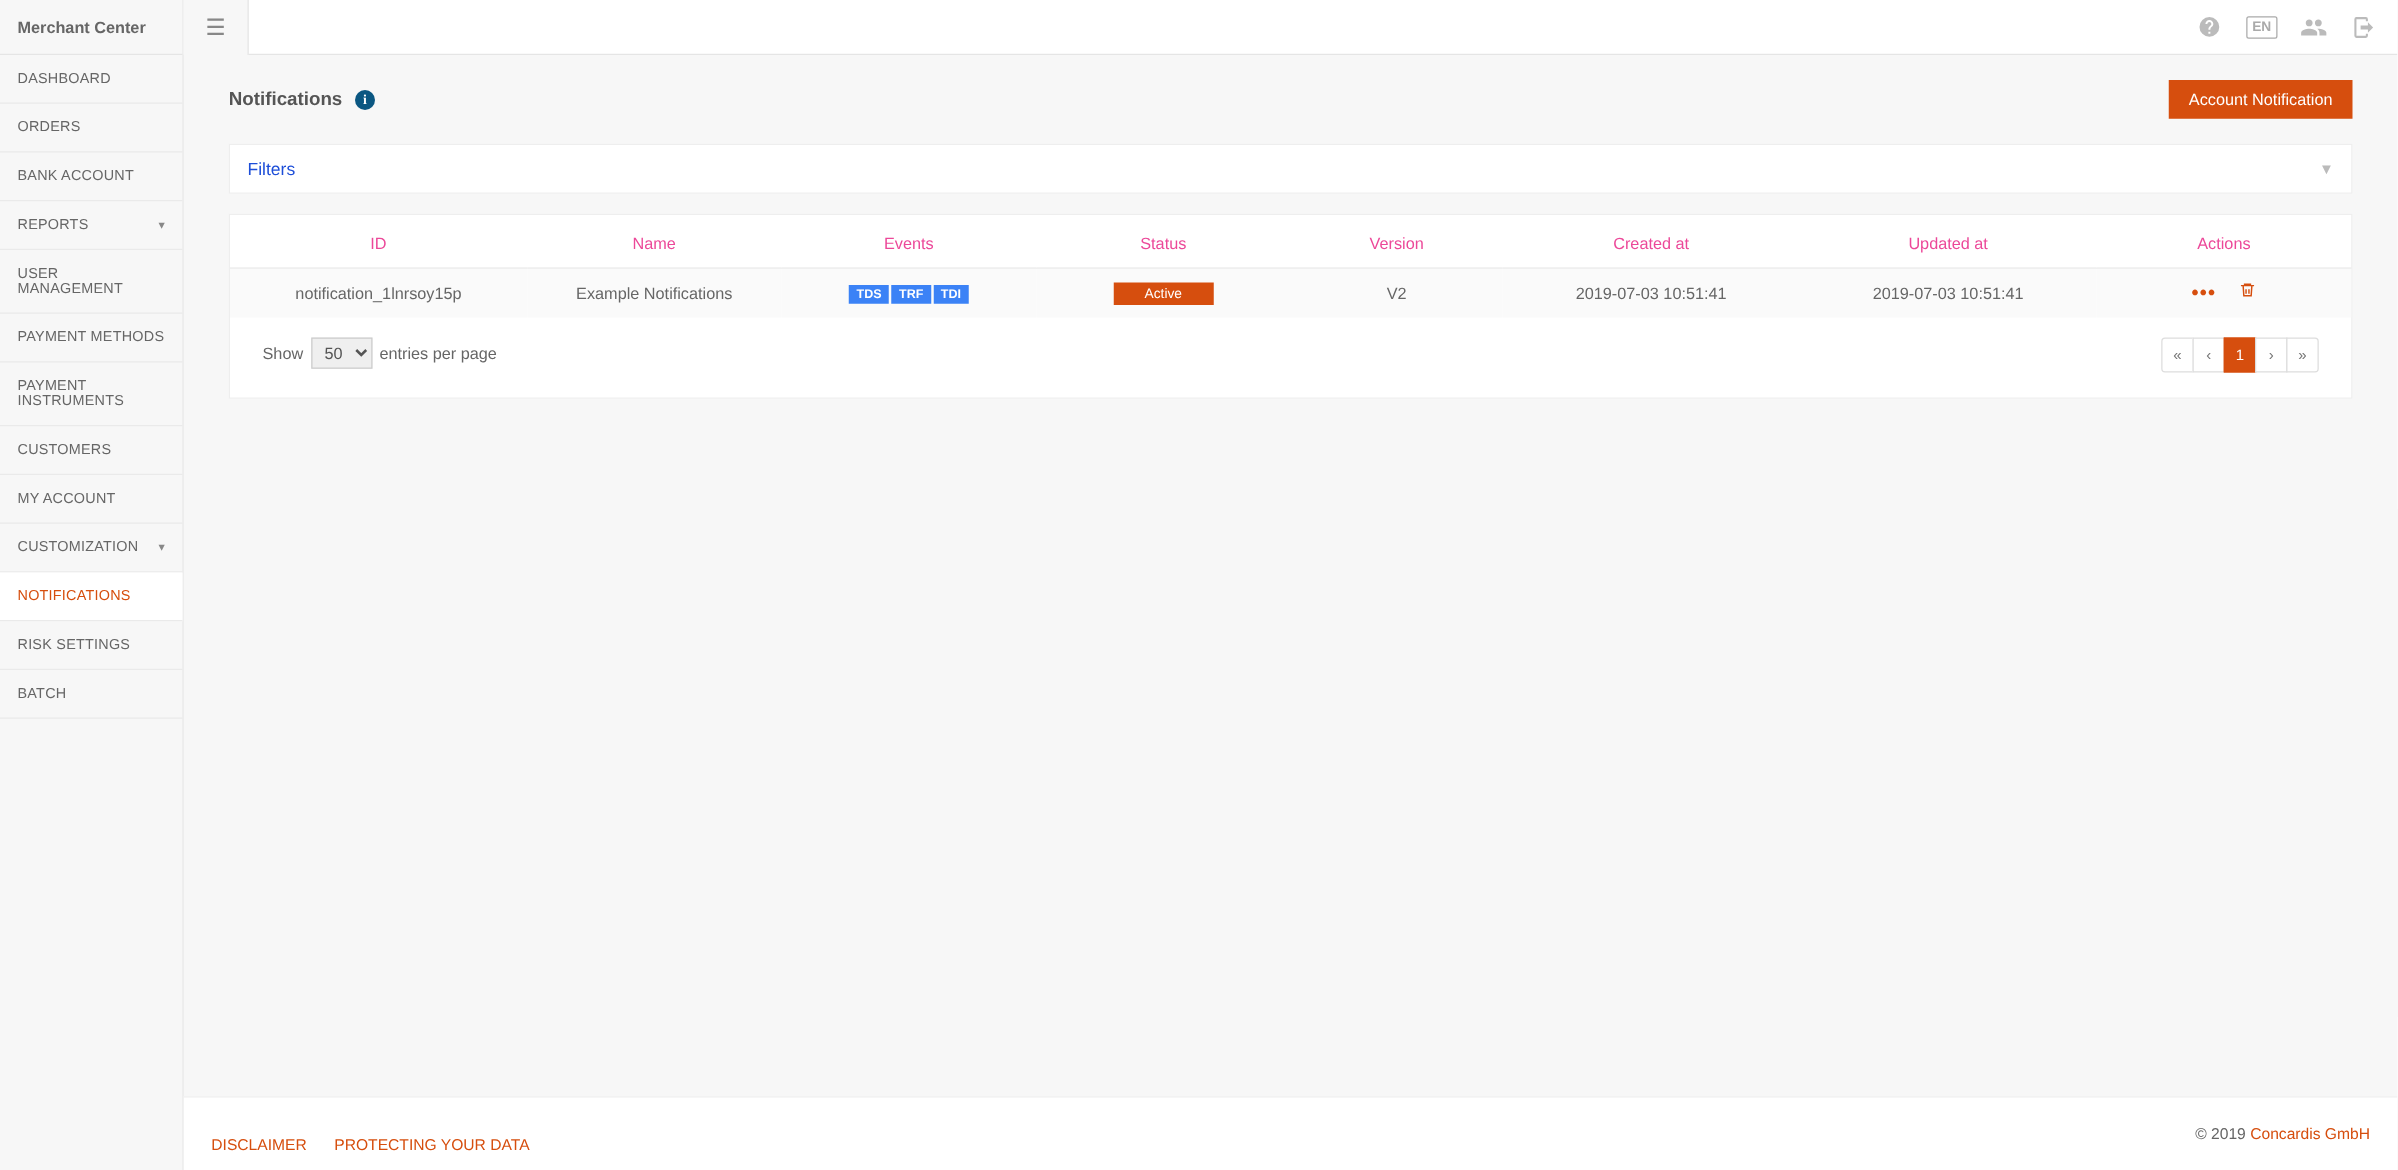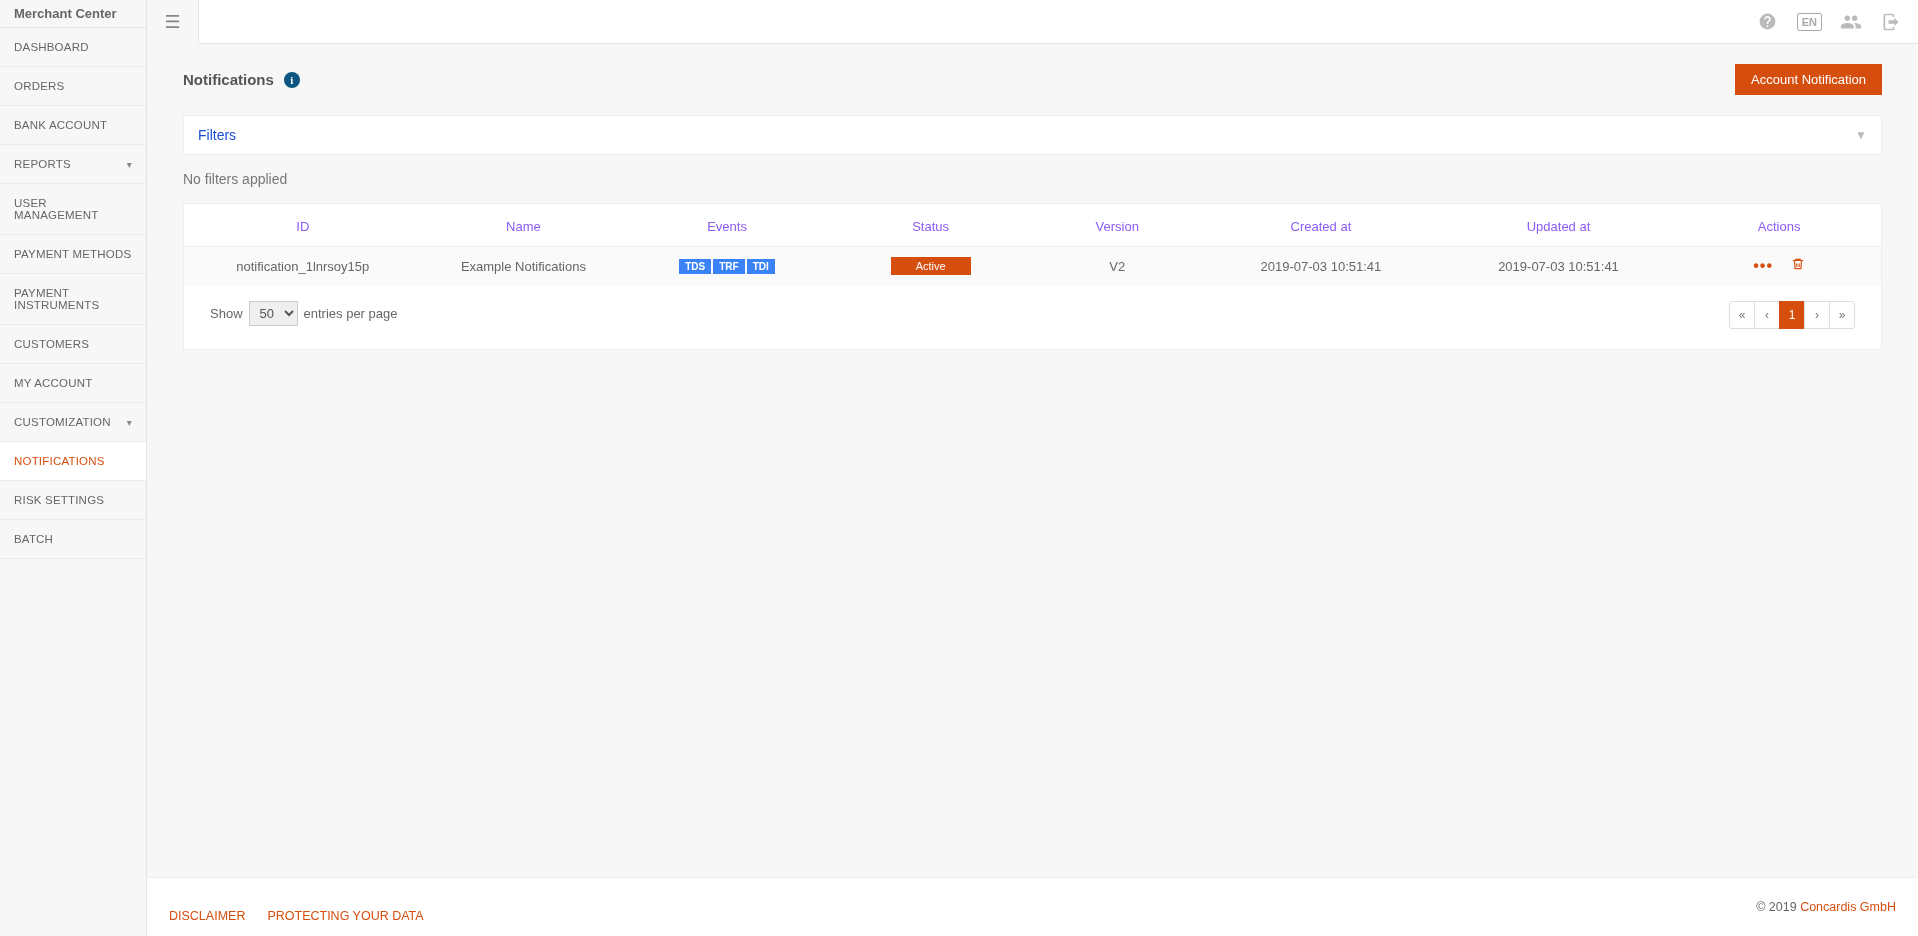--- a/index.html
+++ b/index.html
@@ -16,21 +16,21 @@
     
     
     .sidebar {
       width: 147px;
       background: #f7f7f7;
       border-right: 1px solid #e5e5e5;
       display: flex;
       flex-direction: column;
     }
     .sidebar-header {
-      height: 28px;
+      height: 44px;
       display: flex;
       align-items: center;
       padding: 0 14px;
       font-weight: 600;
       color: #666;
       font-size: 13px;
       border-bottom: 1px solid #e5e5e5;
     }
     .sidebar-item {
       padding: 13px 14px;
@@ -139,21 +139,21 @@
     
     .table-card {
       background:#fff;
       border:1px solid #eee;
       padding-bottom: 20px;
     }
     table { width: 100%; border-collapse: collapse; table-layout: fixed; }
     thead th {
       text-align: center;
       font-weight: 500;
-      color: #8b5cf6;
+      color: #ec4899;
       font-size: 13px;
       padding: 15px 8px 12px 8px;
       border-bottom: 1px solid #eee;
     }
     tbody td {
       text-align: center;
       padding: 10px 8px;
       color: #666;
       font-size: 13px;
       background:#fafafa;
@@ -295,21 +295,20 @@
           <span class="info-circle">i</span>
         </div>
         <button class="btn-primary">Account Notification</button>
       </div>
 
       <div class="filters-panel">
         <span class="filters-label">Filters</span>
         <span class="filters-chevron">▼</span>
       </div>
 
-      <div class="no-filters">No filters applied</div>
 
       <div class="table-card">
         <table>
           <colgroup>
             <col class="col-id">
               <col class="col-name">
               <col class="col-events">
               <col class="col-status">
             <col class="col-version">
               <col class="col-created">

